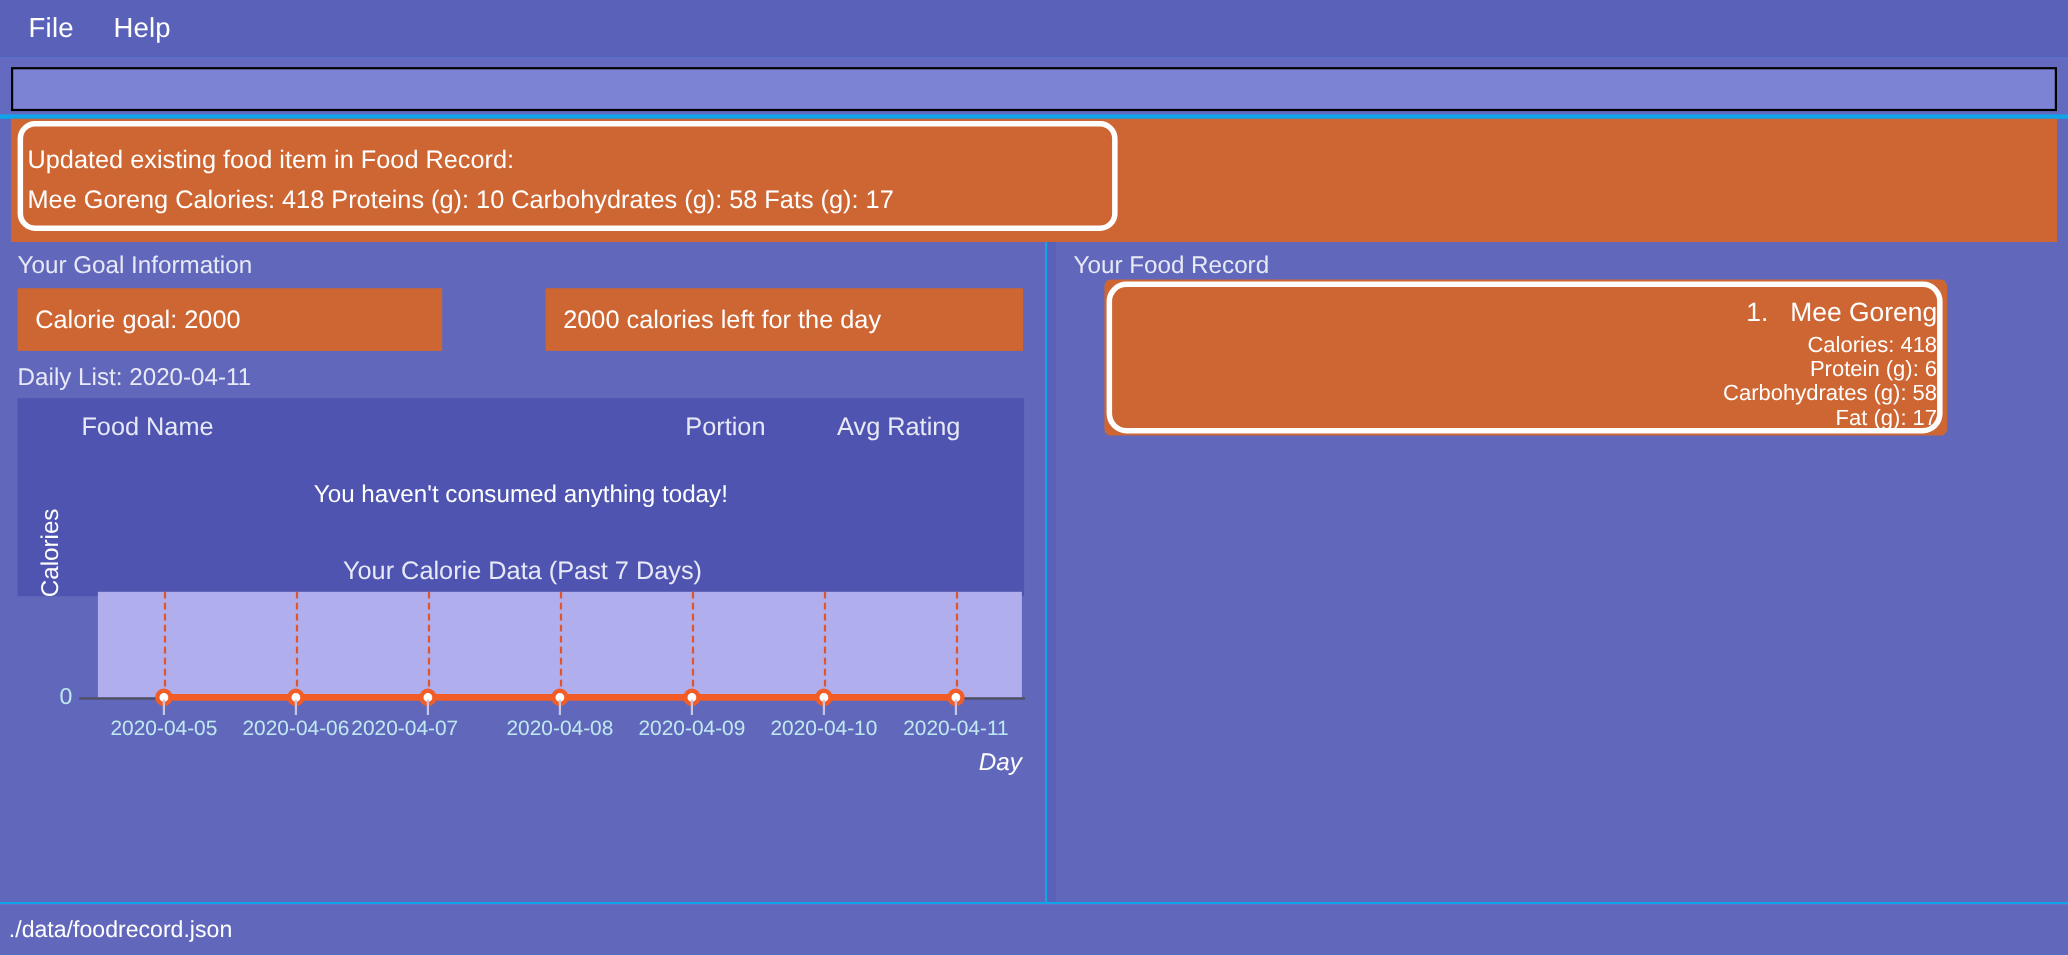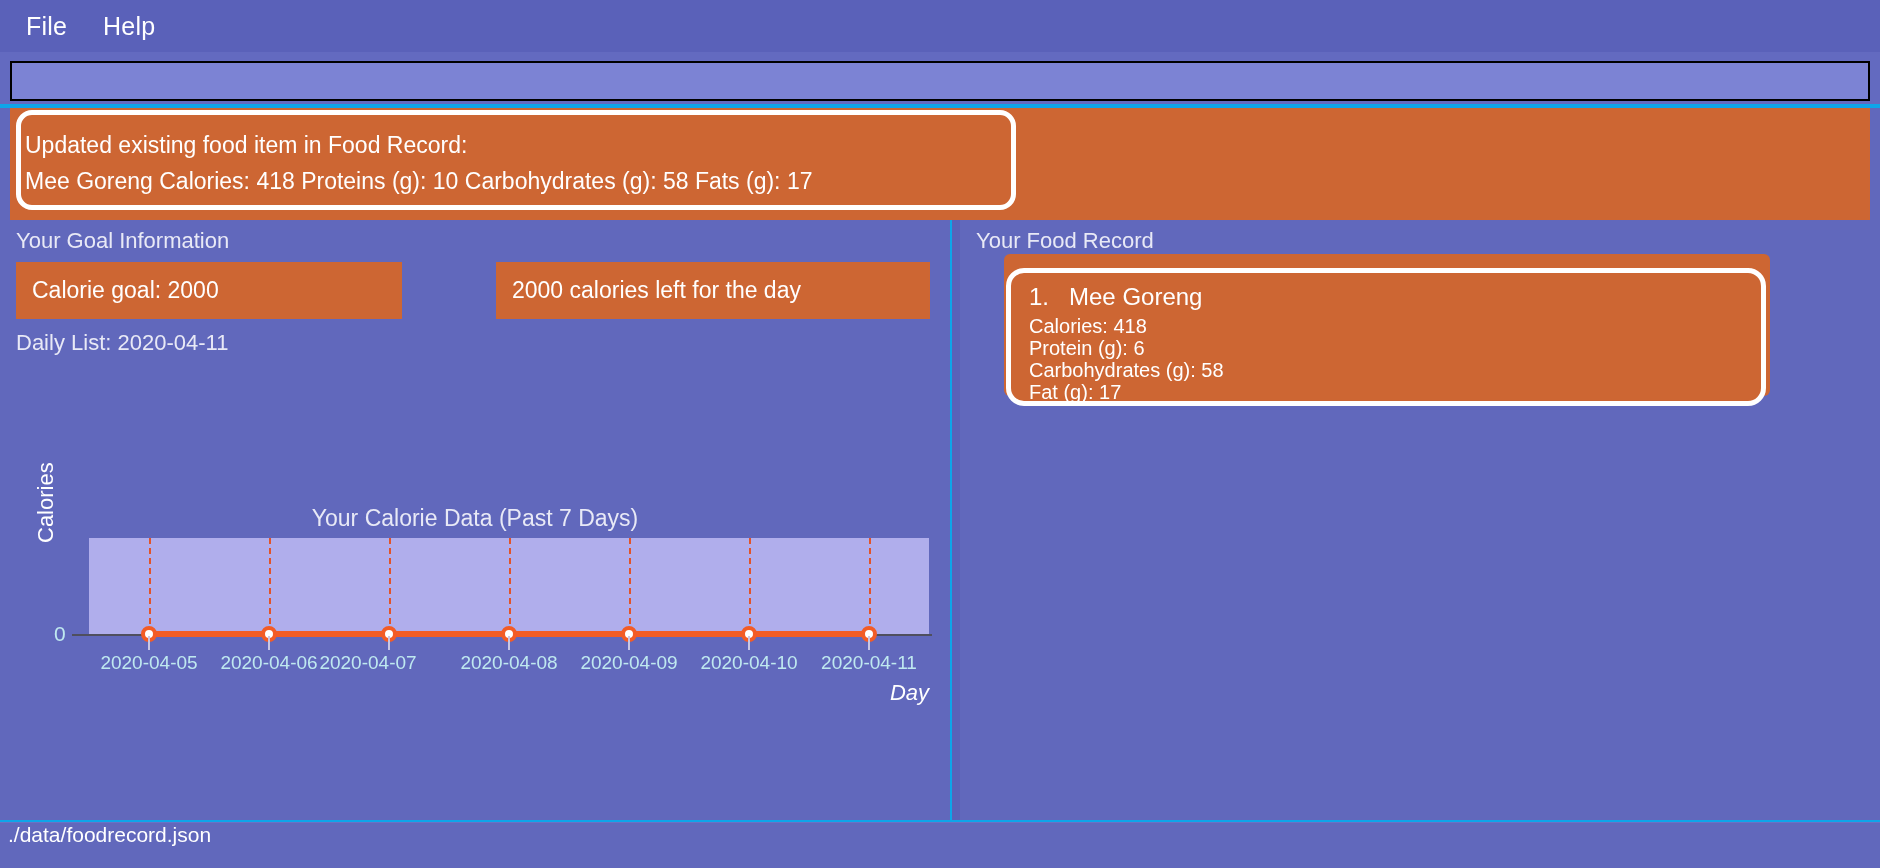--- a/index.html
+++ b/index.html
@@ -289,28 +289,29 @@
     text-align: right;
     font-size: 22px;
     color: #ffffff;
     font-style: italic;
   }
 
   
   .record-card {
     position: absolute;
     left: 46px;
-    top: 48px;
+    top: 36px;
     width: 760px;
     height: 138px;
     background: #cd6633;
     border: 5px solid #ffffff;
     border-radius: 18px;
     box-sizing: border-box;
     padding: 10px 0 0 18px;
+    text-align: right;
   }
   .record-card .title {
     font-size: 24px;
     margin-bottom: 4px;
     white-space: nowrap;
   }
   .record-card .detail {
     font-size: 20px;
     line-height: 22px;
     white-space: nowrap;
@@ -326,20 +327,21 @@
   }
 
   
   .statusbar {
     position: absolute;
     left: 0; top: 822px;
     width: 1880px;
     height: 46px;
     background: #6168bc;
     display: flex;
+    align-items: center;
     padding-left: 8px;
     box-sizing: border-box;
     border-top: 1px solid #6b72c4;
   }
   .statusbar .path {
     font-size: 21px;
     color: #ffffff;
   }
 </style>
 </head>
@@ -368,20 +370,28 @@
 
     <div class="section-label">Your Goal Information</div>
 
     <div class="goal-row">
       <div class="goal-box goal-box-1">Calorie goal: 2000</div>
       <div class="goal-box goal-box-2">2000 calories left for the day</div>
     </div>
 
     <div class="daily-label">Daily List: 2020-04-11</div>
 
+    <div class="daily-table">
+      <div class="daily-head">
+        <span class="th th-food">Food Name</span>
+        <span class="th th-portion">Portion</span>
+        <span class="th th-rating">Avg Rating</span>
+      </div>
+      <div class="empty-msg">You haven't consumed anything today!</div>
+    </div>
 
     <div class="chart-wrap">
       <div class="chart-title">
         <span class="chart-title-inner">Your Calorie Data (Past 7 Days)</span>
       </div>
       <div class="ylabel">Calories</div>
       <div class="ytick">0</div>
       <div class="chart-plot" id="chart-plot">
           <div class="gridline" style="left: 60px;"></div>
           <div class="gridline" style="left: 180px;"></div>

